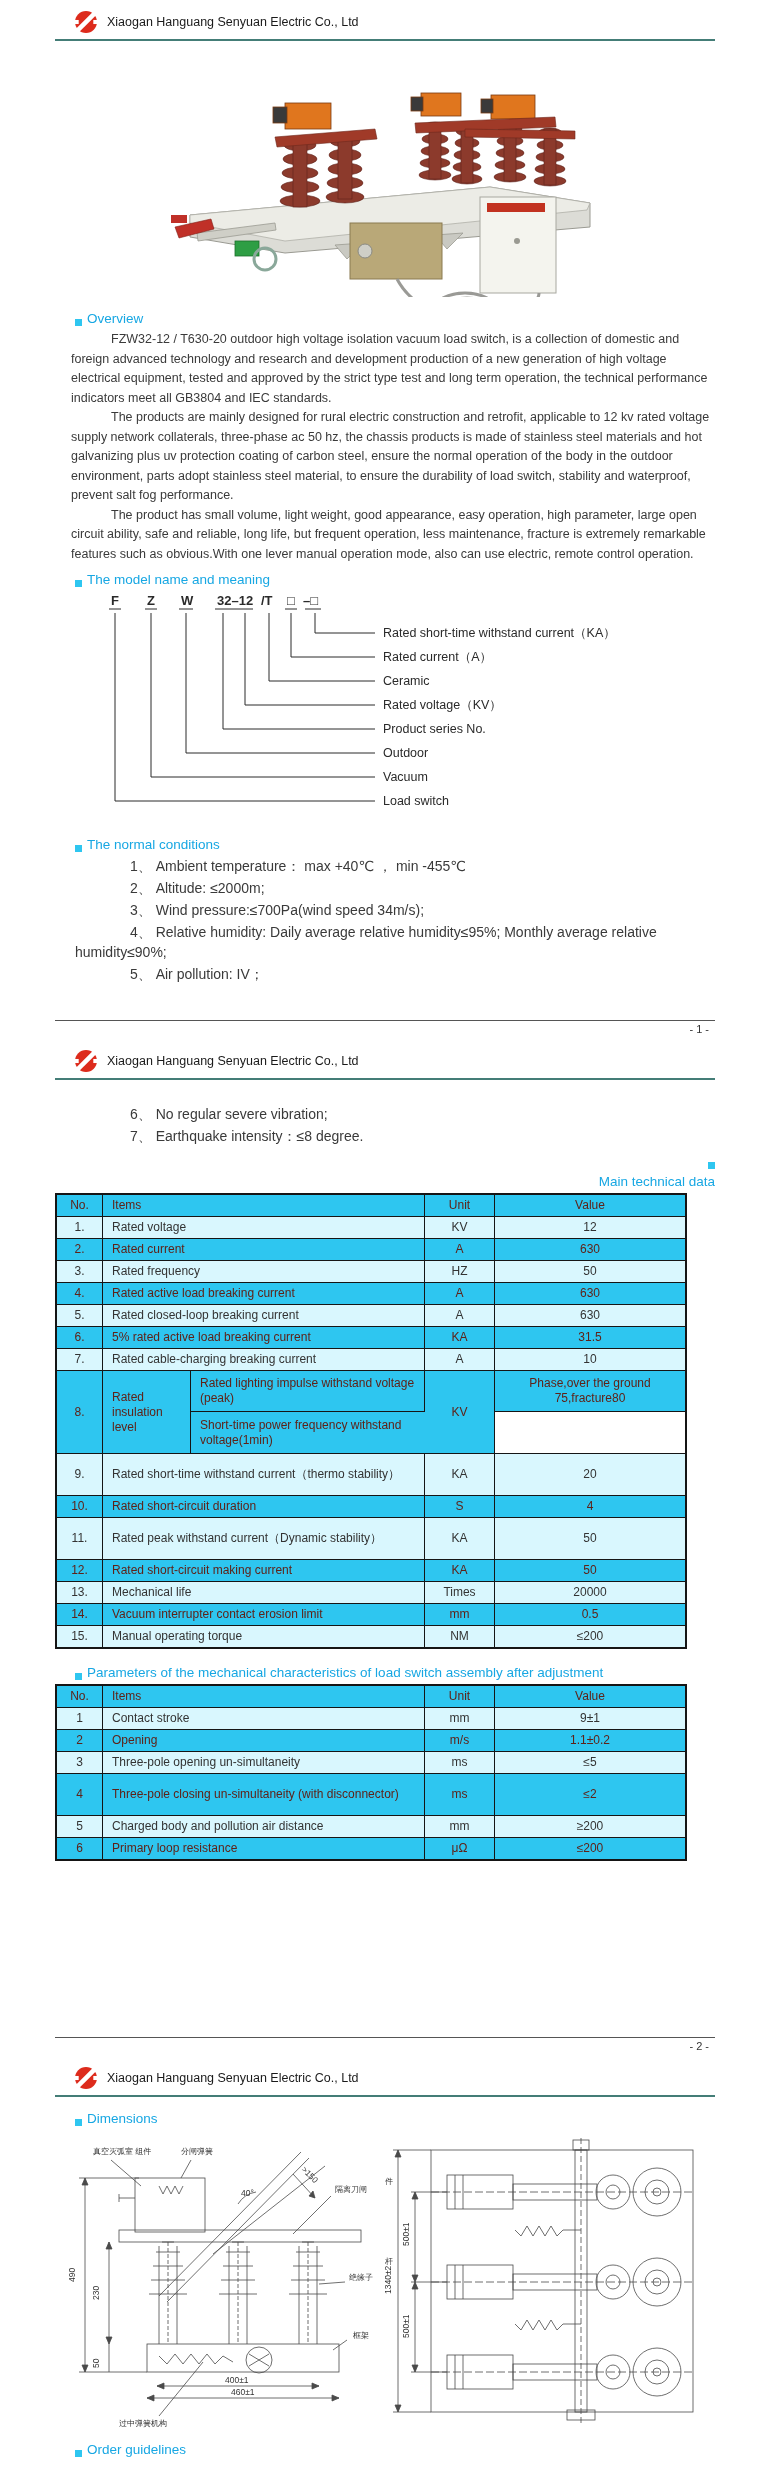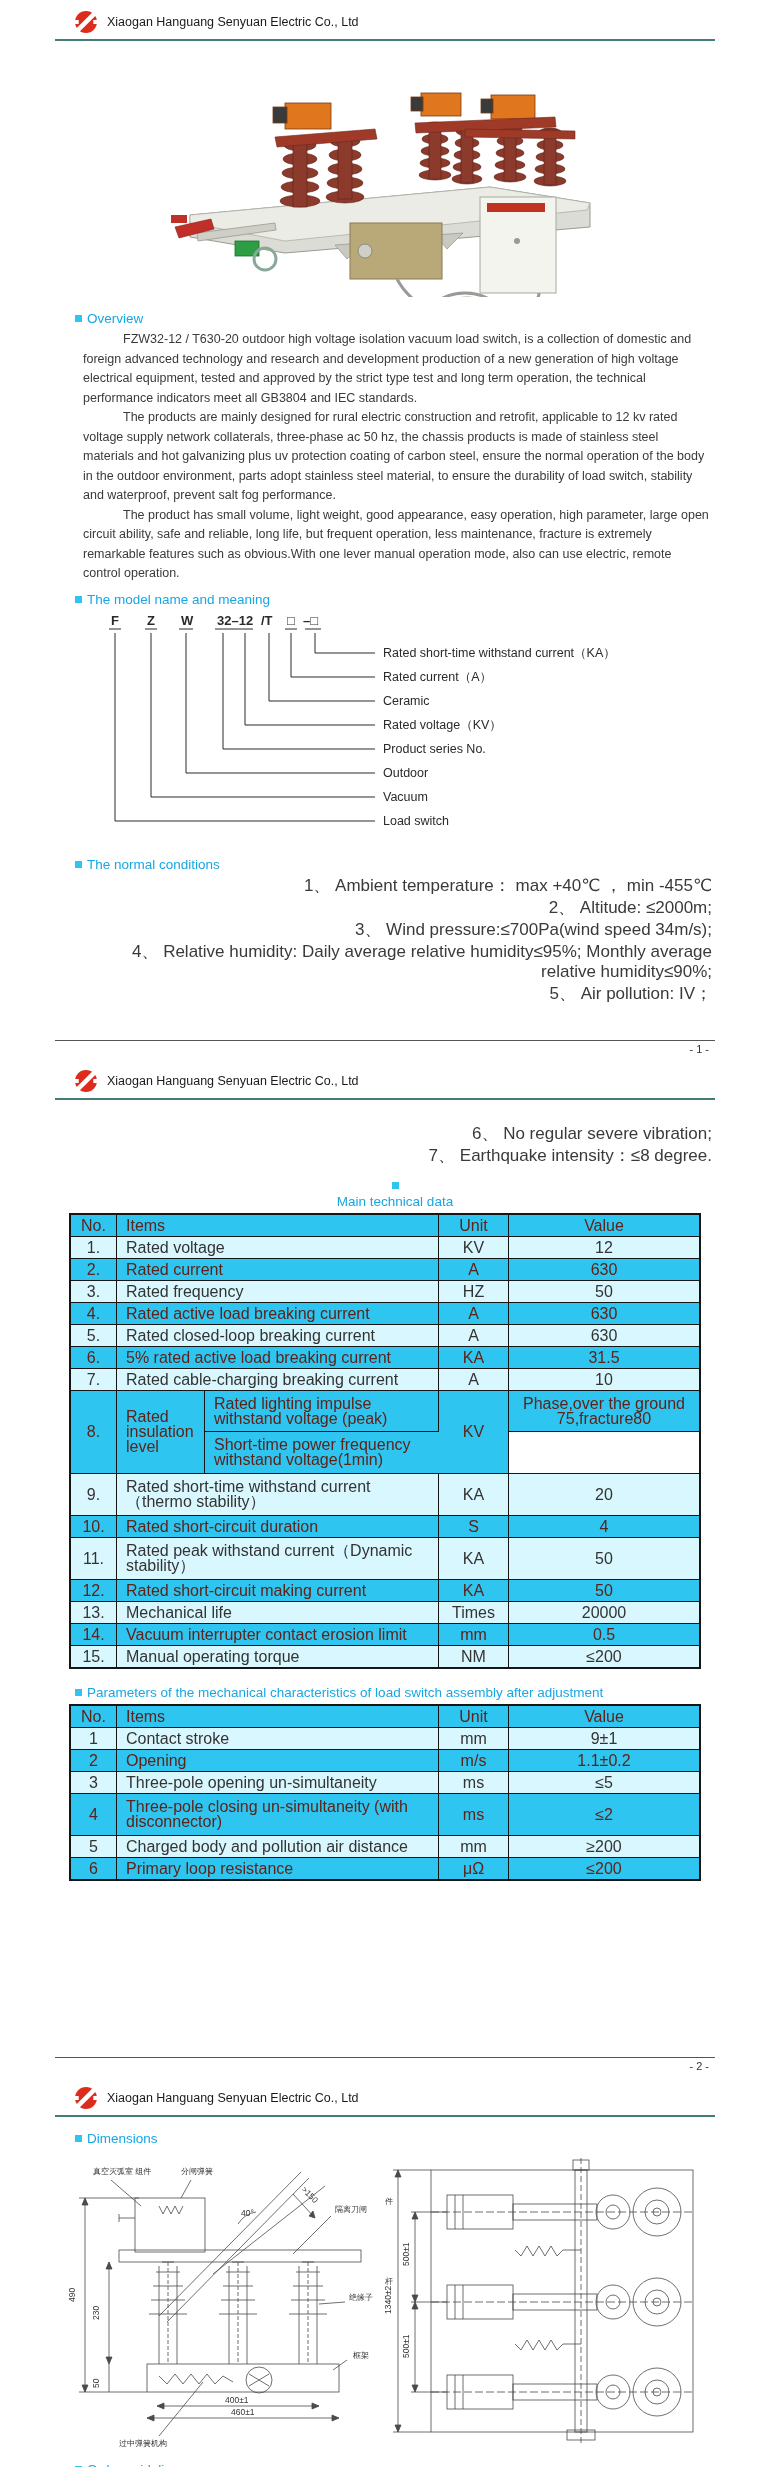--- a/index.html
+++ b/index.html
@@ -3,32 +3,32 @@
 <meta charset="utf-8">
 <style>
   html,body{margin:0;padding:0;}
   body{width:770px;height:2467px;background:#fff;font-family:"Liberation Sans","DejaVu Sans",sans-serif;color:#333;overflow:hidden;}
   .page{padding:0 55px;}
   
   .hdr-bar{display:flex;align-items:center;gap:8px;padding:9px 0 4px 18px;border-bottom:2px solid #447d77;margin:0 0 2px 0;}
   .hdr-bar .co{font-size:12.5px;font-weight:normal;color:#1a1a1a;}
   .logo{width:26px;height:26px;flex:0 0 auto;}
   
-  .sec{display:flex;align-items:center;gap:5px;color:#17a7e3;font-size:13.5px;margin:10px 0 4px 20px;}
+  .sec{display:flex;align-items:flex-end;gap:5px;color:#17a7e3;font-size:13.5px;margin:10px 0 4px 20px;}
   .sec .sq{width:7px;height:7px;background:#2ec6f0;flex:0 0 auto;}
   
-  .para{font-size:12.5px;line-height:19.5px;margin:0 3px 0 28px;text-indent:40px;color:#3a3a3a;}
-  .cond{font-size:17px;line-height:20px;margin:2px 3px 2px 20px;text-indent:55px;color:#3a3a3a;text-align:right;}
+  .para{font-size:12.5px;line-height:19.5px;margin:0 3px 0 16px;text-indent:40px;color:#3a3a3a;}
+  .cond{font-size:14px;line-height:20px;margin:2px 3px 2px 20px;text-indent:55px;color:#3a3a3a;}
   
   .pgline{border-top:1.5px solid #555;margin:8px 0 2px 0;}
   .pgnum{text-align:right;font-size:11px;color:#333;padding-right:6px;margin:2px 0 4px 0;}
   
   .photo-wrap{text-align:center;margin:4px 0 8px 0;}
   
-  .tbl{border:2px solid #151515;width:628px;margin:2px 0 0 14px;font-size:16px;}
+  .tbl{border:2px solid #151515;width:628px;margin:2px 0 0 0;font-size:12px;}
   .trow{display:grid;grid-template-columns:46px 322px 70px 1fr;border-bottom:1px solid #151515;}
   .trow:last-child{border-bottom:none;}
   .cell{border-right:1px solid #151515;display:flex;align-items:center;justify-content:center;text-align:center;padding:1px 4px;min-height:21px;box-sizing:border-box;line-height:15px;}
   .cell:last-child{border-right:none;}
   .cell.item{justify-content:flex-start;text-align:left;padding-left:9px;}
   .bright{background:#2ec6f0;color:#5e2218;}
   .pale{background:#d9f7fe;color:#333;}
   .tall .cell{min-height:41px;}
   svg text{font-family:"Liberation Sans","DejaVu Sans",sans-serif;}
   .dim-flex{display:flex;justify-content:space-between;align-items:flex-end;margin:8px 0 0 8px;}

